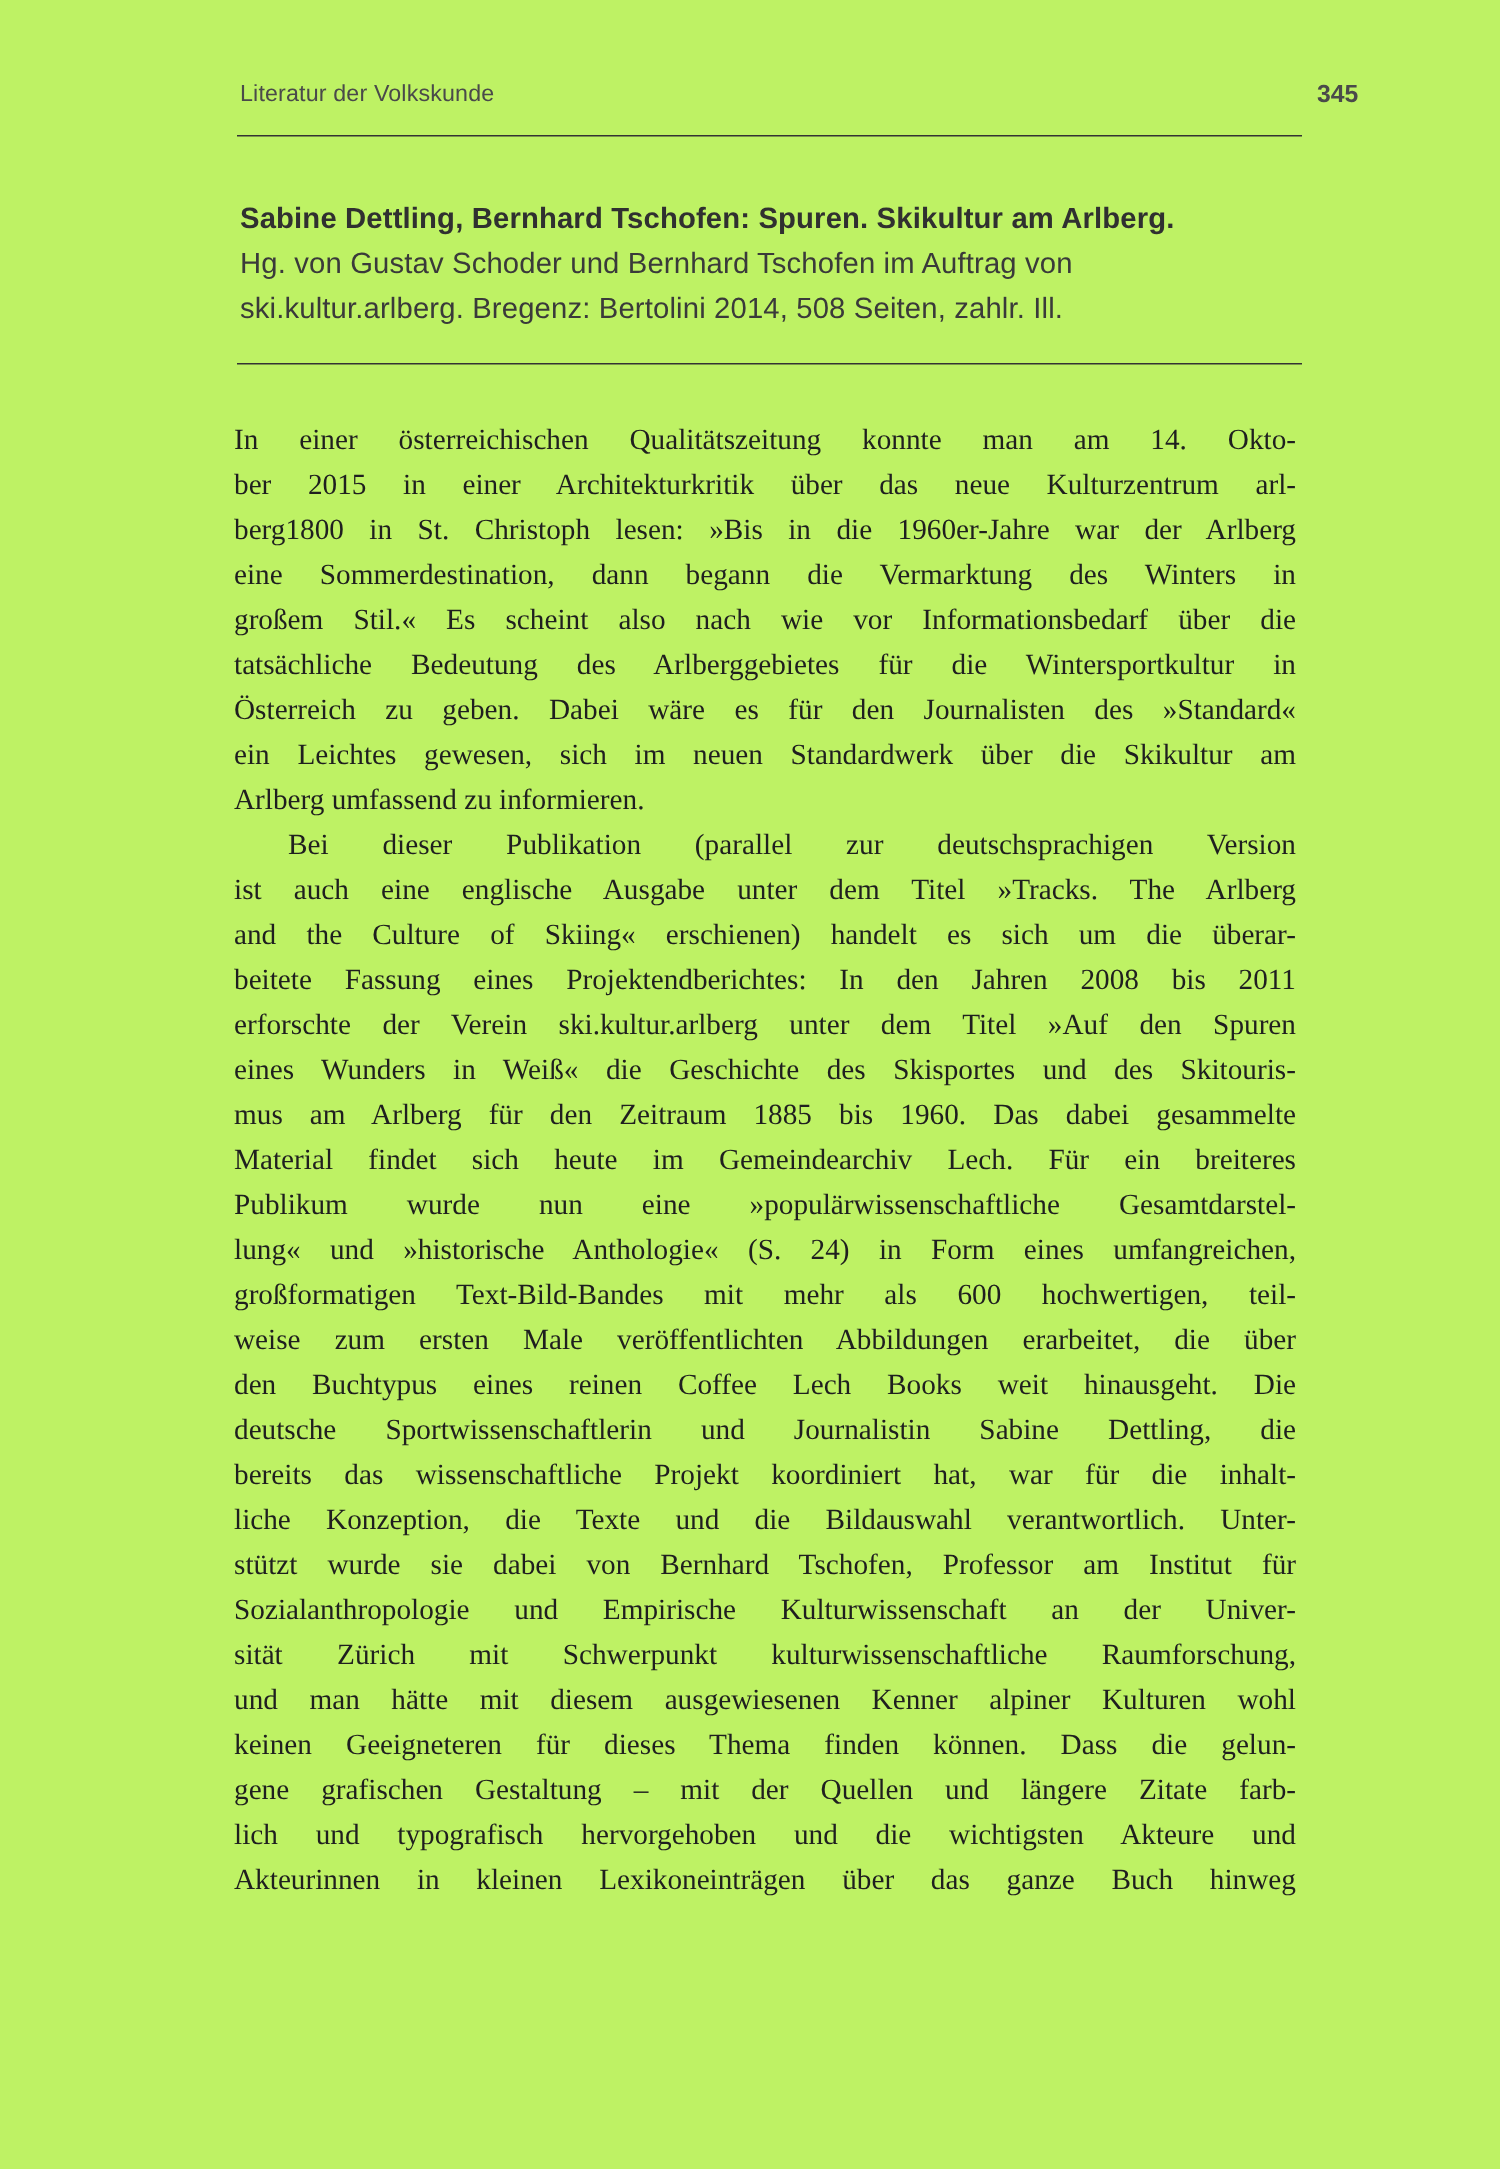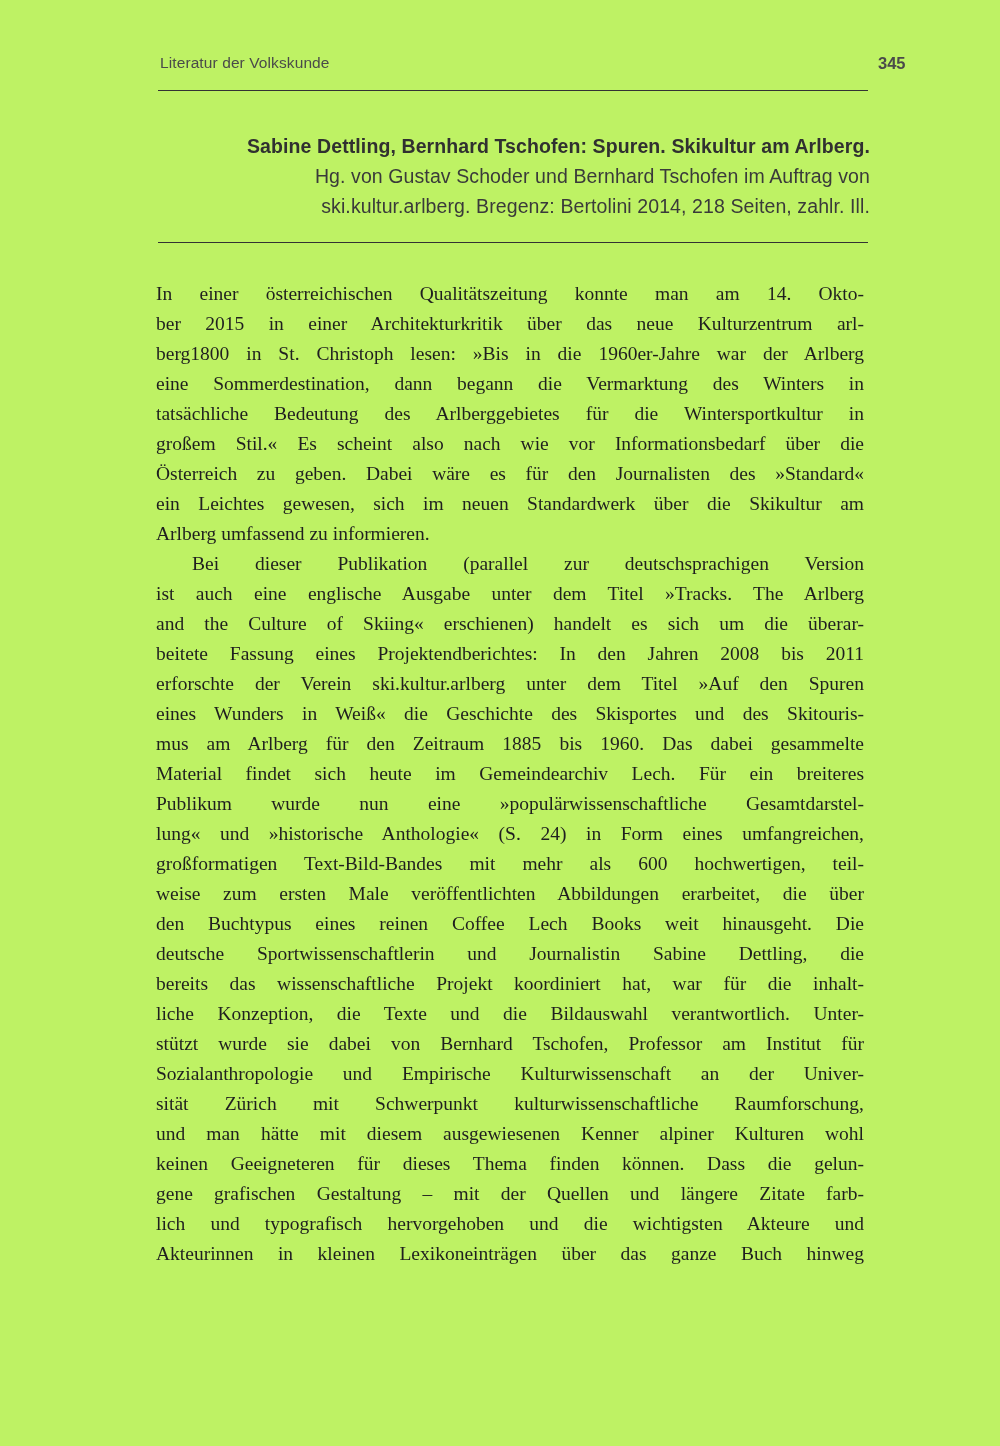--- a/index.html
+++ b/index.html
@@ -50,21 +50,20 @@
   .heading-block {
     position: absolute;
     top: 131px;
     left: 160px;
     width: 710px;
     font-family: "Liberation Sans", sans-serif;
     font-size: 19.5px;
     line-height: 30px;
     color: #3a3a3a;
     letter-spacing: 0.1px;
-    text-align: right;
   }
   .heading-title {
     font-weight: bold;
     color: #303030;
   }
   .body-block {
     position: absolute;
     top: 279px;
     left: 156px;
     width: 708px;
@@ -92,33 +91,33 @@
 
   <div class="running-head">Literatur der Volkskunde</div>
 
   <div class="page-number">345</div>
 
   <div class="rule rule-top"></div>
 
   <div class="heading-block">
     <div class="heading-title">Sabine Dettling, Bernhard Tschofen: Spuren. Skikultur am Arlberg.</div>
     <div class="heading-sub">Hg. von Gustav Schoder und Bernhard Tschofen im Auftrag von</div>
-    <div class="heading-sub">ski.kultur.arlberg. Bregenz: Bertolini 2014, 218 Seiten, zahlr. Ill.</div>
+    <div class="heading-sub">ski.kultur.arlberg. Bregenz: Bertolini 2014, 508 Seiten, zahlr. Ill.</div>
   </div>
 
   <div class="rule rule-mid"></div>
 
   <div class="body-block">
       <div class="para">
         <div class="bodyline">In einer österreichischen Qualitätszeitung konnte man am 14. Okto-</div>
         <div class="bodyline">ber 2015 in einer Architekturkritik über das neue Kulturzentrum arl-</div>
         <div class="bodyline">berg1800 in St. Christoph lesen: »Bis in die 1960er-Jahre war der Arlberg</div>
         <div class="bodyline">eine Sommerdestination, dann begann die Vermarktung des Winters in</div>
+        <div class="bodyline">großem Stil.« Es scheint also nach wie vor Informationsbedarf über die</div>
         <div class="bodyline">tatsächliche Bedeutung des Arlberggebietes für die Wintersportkultur in</div>
-        <div class="bodyline">großem Stil.« Es scheint also nach wie vor Informationsbedarf über die</div>
         <div class="bodyline">Österreich zu geben. Dabei wäre es für den Journalisten des »Standard«</div>
         <div class="bodyline">ein Leichtes gewesen, sich im neuen Standardwerk über die Skikultur am</div>
         <div class="bodyline no-just">Arlberg umfassend zu informieren.</div>
       </div>
       <div class="para">
         <div class="bodyline" style="padding-left: 36px;">Bei dieser Publikation (parallel zur deutschsprachigen Version</div>
         <div class="bodyline">ist auch eine englische Ausgabe unter dem Titel »Tracks. The Arlberg</div>
         <div class="bodyline">and the Culture of Skiing« erschienen) handelt es sich um die überar-</div>
         <div class="bodyline">beitete Fassung eines Projektendberichtes: In den Jahren 2008 bis 2011</div>
         <div class="bodyline">erforschte der Verein ski.kultur.arlberg unter dem Titel »Auf den Spuren</div>

